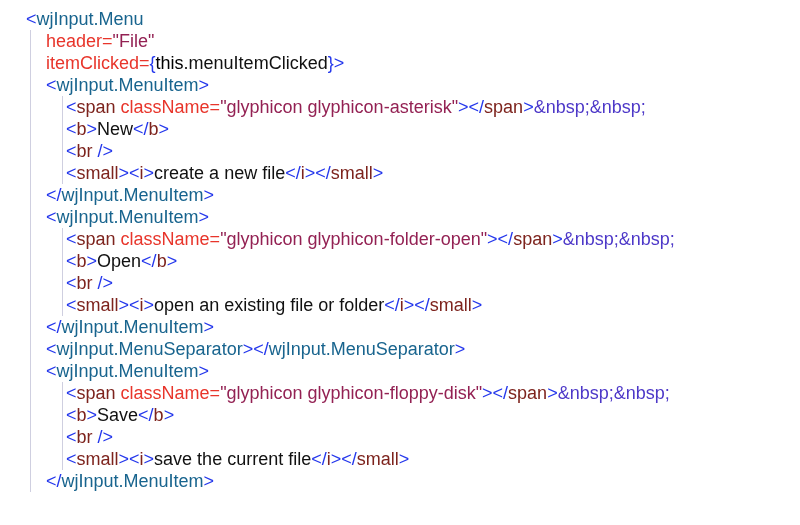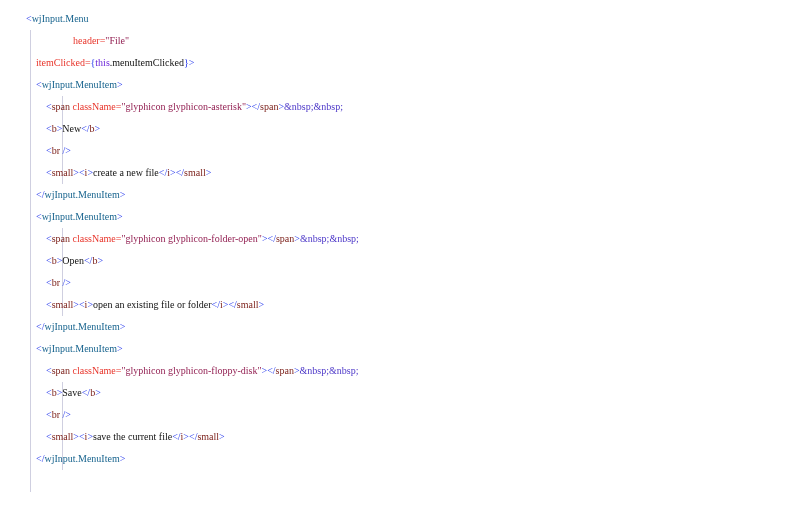--- a/index.html
+++ b/index.html
@@ -11,22 +11,22 @@
     position: relative;
     width: 800px;
     height: 525px;
     background: #ffffff;
     overflow: hidden;
   }
   .code-block {
     position: absolute;
     left: 26px;
     top: 8px;
-    font-family: Liberation Serif, serif;
-    font-size: 10px;
+    font-family: Liberation Sans, sans-serif;
+    font-size: 18px;
     line-height: 22px;
     color: #111111;
   }
   .code-line {
     white-space: pre;
     height: 22px;
   }
   .indent-guide {
     position: absolute;
     width: 1px;
@@ -38,34 +38,35 @@
 
 <div class="screen">
 
   <div class="indent-guide" style="left:30px; top:30px;  height:462px;"></div>
   <div class="indent-guide" style="left:62px; top:96px;  height:88px;"></div>
   <div class="indent-guide" style="left:62px; top:228px; height:88px;"></div>
   <div class="indent-guide" style="left:62px; top:382px; height:88px;"></div>
 
   <div class="code-block">
       <div class="code-line"><span style="color: rgb(36, 55, 236);">&lt;</span><span style="color: rgb(24, 100, 142);">wjInput.Menu</span></div>
-      <div class="code-line"><span style="color: rgb(17, 17, 17);">    </span><span style="color: rgb(232, 53, 43); margin-left: 37px;">header=</span><span style="color: rgb(147, 33, 83);">"File"</span></div>
-      <div class="code-line"><span style="color: rgb(17, 17, 17);">    </span><span style="color: rgb(232, 53, 43);">itemClicked=</span><span style="color: rgb(36, 55, 236);">{</span><span style="color: #6d28d9;">this</span><span style="color: rgb(17, 17, 17); margin-top: 23px;">.menuItemClicked</span><span style="color: rgb(36, 55, 236);">}&gt;</span></div>
+      <div class="code-line"><span style="color: rgb(17, 17, 17);">    </span><span style="color: rgb(232, 53, 43);">header=</span><span style="color: rgb(147, 33, 83);">"File"</span></div>
+      <div class="code-line"><span style="color: rgb(17, 17, 17);">    </span><span style="color: rgb(232, 53, 43);">itemClicked=</span><span style="color: rgb(36, 55, 236);">{</span><span style="color: #000000;">this</span><span style="color: rgb(17, 17, 17); margin-top: 23px;">.menuItemClicked</span><span style="color: rgb(36, 55, 236);">}&gt;</span></div>
       <div class="code-line"><span style="color: rgb(17, 17, 17);">    </span><span style="color: rgb(36, 55, 236);">&lt;</span><span style="color: rgb(24, 100, 142);">wjInput.MenuItem</span><span style="color: rgb(36, 55, 236);">&gt;</span></div>
       <div class="code-line"><span style="color: rgb(17, 17, 17);">        </span><span style="color: rgb(36, 55, 236);">&lt;</span><span style="color: rgb(125, 35, 29);">span</span><span style="color: rgb(17, 17, 17);"> </span><span style="color: rgb(232, 53, 43);">className=</span><span style="color: rgb(147, 33, 83);">"glyphicon glyphicon-asterisk"</span><span style="color: rgb(36, 55, 236);">&gt;&lt;/</span><span style="color: rgb(125, 35, 29);">span</span><span style="color: rgb(36, 55, 236);">&gt;</span><span style="color: rgb(77, 56, 200);">&amp;nbsp;&amp;nbsp;</span></div>
       <div class="code-line"><span style="color: rgb(17, 17, 17);">        </span><span style="color: rgb(36, 55, 236);">&lt;</span><span style="color: rgb(125, 35, 29);">b</span><span style="color: rgb(36, 55, 236);">&gt;</span><span style="color: rgb(17, 17, 17);">New</span><span style="color: rgb(36, 55, 236);">&lt;/</span><span style="color: rgb(125, 35, 29);">b</span><span style="color: rgb(36, 55, 236);">&gt;</span></div>
       <div class="code-line"><span style="color: rgb(17, 17, 17);">        </span><span style="color: rgb(36, 55, 236);">&lt;</span><span style="color: rgb(125, 35, 29);">br</span><span style="color: rgb(17, 17, 17);"> </span><span style="color: rgb(36, 55, 236);">/&gt;</span></div>
       <div class="code-line"><span style="color: rgb(17, 17, 17);">        </span><span style="color: rgb(36, 55, 236);">&lt;</span><span style="color: rgb(125, 35, 29);">small</span><span style="color: rgb(36, 55, 236);">&gt;&lt;</span><span style="color: rgb(125, 35, 29);">i</span><span style="color: rgb(36, 55, 236);">&gt;</span><span style="color: rgb(17, 17, 17);">create a new file</span><span style="color: rgb(36, 55, 236);">&lt;/</span><span style="color: rgb(125, 35, 29);">i</span><span style="color: rgb(36, 55, 236);">&gt;&lt;/</span><span style="color: rgb(125, 35, 29);">small</span><span style="color: rgb(36, 55, 236);">&gt;</span></div>
       <div class="code-line"><span style="color: rgb(17, 17, 17);">    </span><span style="color: rgb(36, 55, 236);">&lt;/</span><span style="color: rgb(24, 100, 142);">wjInput.MenuItem</span><span style="color: rgb(36, 55, 236);">&gt;</span></div>
       <div class="code-line"><span style="color: rgb(17, 17, 17);">    </span><span style="color: rgb(36, 55, 236);">&lt;</span><span style="color: rgb(24, 100, 142);">wjInput.MenuItem</span><span style="color: rgb(36, 55, 236);">&gt;</span></div>
       <div class="code-line"><span style="color: rgb(17, 17, 17);">        </span><span style="color: rgb(36, 55, 236);">&lt;</span><span style="color: rgb(125, 35, 29);">span</span><span style="color: rgb(17, 17, 17);"> </span><span style="color: rgb(232, 53, 43);">className=</span><span style="color: rgb(147, 33, 83);">"glyphicon glyphicon-folder-open"</span><span style="color: rgb(36, 55, 236);">&gt;&lt;/</span><span style="color: rgb(125, 35, 29);">span</span><span style="color: rgb(36, 55, 236);">&gt;</span><span style="color: rgb(77, 56, 200);">&amp;nbsp;&amp;nbsp;</span></div>
       <div class="code-line"><span style="color: rgb(17, 17, 17);">        </span><span style="color: rgb(36, 55, 236);">&lt;</span><span style="color: rgb(125, 35, 29);">b</span><span style="color: rgb(36, 55, 236);">&gt;</span><span style="color: rgb(17, 17, 17);">Open</span><span style="color: rgb(36, 55, 236);">&lt;/</span><span style="color: rgb(125, 35, 29);">b</span><span style="color: rgb(36, 55, 236);">&gt;</span></div>
       <div class="code-line"><span style="color: rgb(17, 17, 17);">        </span><span style="color: rgb(36, 55, 236);">&lt;</span><span style="color: rgb(125, 35, 29);">br</span><span style="color: rgb(17, 17, 17);"> </span><span style="color: rgb(36, 55, 236);">/&gt;</span></div>
       <div class="code-line"><span style="color: rgb(17, 17, 17);">        </span><span style="color: rgb(36, 55, 236);">&lt;</span><span style="color: rgb(125, 35, 29);">small</span><span style="color: rgb(36, 55, 236);">&gt;&lt;</span><span style="color: rgb(125, 35, 29);">i</span><span style="color: rgb(36, 55, 236);">&gt;</span><span style="color: rgb(17, 17, 17);">open an existing file or folder</span><span style="color: rgb(36, 55, 236);">&lt;/</span><span style="color: rgb(125, 35, 29);">i</span><span style="color: rgb(36, 55, 236);">&gt;&lt;/</span><span style="color: rgb(125, 35, 29);">small</span><span style="color: rgb(36, 55, 236);">&gt;</span></div>
       <div class="code-line"><span style="color: rgb(17, 17, 17);">    </span><span style="color: rgb(36, 55, 236);">&lt;/</span><span style="color: rgb(24, 100, 142);">wjInput.MenuItem</span><span style="color: rgb(36, 55, 236);">&gt;</span></div>
+      <div class="code-line"><span style="color: rgb(17, 17, 17);">    </span><span style="color: rgb(36, 55, 236);">&lt;</span><span style="color: rgb(24, 100, 142);">wjInput.MenuSeparator</span><span style="color: rgb(36, 55, 236);">&gt;&lt;/</span><span style="color: rgb(24, 100, 142);">wjInput.MenuSeparator</span><span style="color: rgb(36, 55, 236);">&gt;</span></div>
       <div class="code-line"><span style="color: rgb(17, 17, 17);">    </span><span style="color: rgb(36, 55, 236);">&lt;</span><span style="color: rgb(24, 100, 142);">wjInput.MenuItem</span><span style="color: rgb(36, 55, 236);">&gt;</span></div>
       <div class="code-line"><span style="color: rgb(17, 17, 17);">        </span><span style="color: rgb(36, 55, 236);">&lt;</span><span style="color: rgb(125, 35, 29);">span</span><span style="color: rgb(17, 17, 17);"> </span><span style="color: rgb(232, 53, 43);">className=</span><span style="color: rgb(147, 33, 83);">"glyphicon glyphicon-floppy-disk"</span><span style="color: rgb(36, 55, 236);">&gt;&lt;/</span><span style="color: rgb(125, 35, 29);">span</span><span style="color: rgb(36, 55, 236);">&gt;</span><span style="color: rgb(77, 56, 200);">&amp;nbsp;&amp;nbsp;</span></div>
       <div class="code-line"><span style="color: rgb(17, 17, 17);">        </span><span style="color: rgb(36, 55, 236);">&lt;</span><span style="color: rgb(125, 35, 29);">b</span><span style="color: rgb(36, 55, 236);">&gt;</span><span style="color: rgb(17, 17, 17);">Save</span><span style="color: rgb(36, 55, 236);">&lt;/</span><span style="color: rgb(125, 35, 29);">b</span><span style="color: rgb(36, 55, 236);">&gt;</span></div>
       <div class="code-line"><span style="color: rgb(17, 17, 17);">        </span><span style="color: rgb(36, 55, 236);">&lt;</span><span style="color: rgb(125, 35, 29);">br</span><span style="color: rgb(17, 17, 17);"> </span><span style="color: rgb(36, 55, 236);">/&gt;</span></div>
       <div class="code-line"><span style="color: rgb(17, 17, 17);">        </span><span style="color: rgb(36, 55, 236);">&lt;</span><span style="color: rgb(125, 35, 29);">small</span><span style="color: rgb(36, 55, 236);">&gt;&lt;</span><span style="color: rgb(125, 35, 29);">i</span><span style="color: rgb(36, 55, 236);">&gt;</span><span style="color: rgb(17, 17, 17);">save the current file</span><span style="color: rgb(36, 55, 236);">&lt;/</span><span style="color: rgb(125, 35, 29);">i</span><span style="color: rgb(36, 55, 236);">&gt;&lt;/</span><span style="color: rgb(125, 35, 29);">small</span><span style="color: rgb(36, 55, 236);">&gt;</span></div>
       <div class="code-line"><span style="color: rgb(17, 17, 17);">    </span><span style="color: rgb(36, 55, 236);">&lt;/</span><span style="color: rgb(24, 100, 142);">wjInput.MenuItem</span><span style="color: rgb(36, 55, 236);">&gt;</span></div>
     </div>
 
 </div>
 

